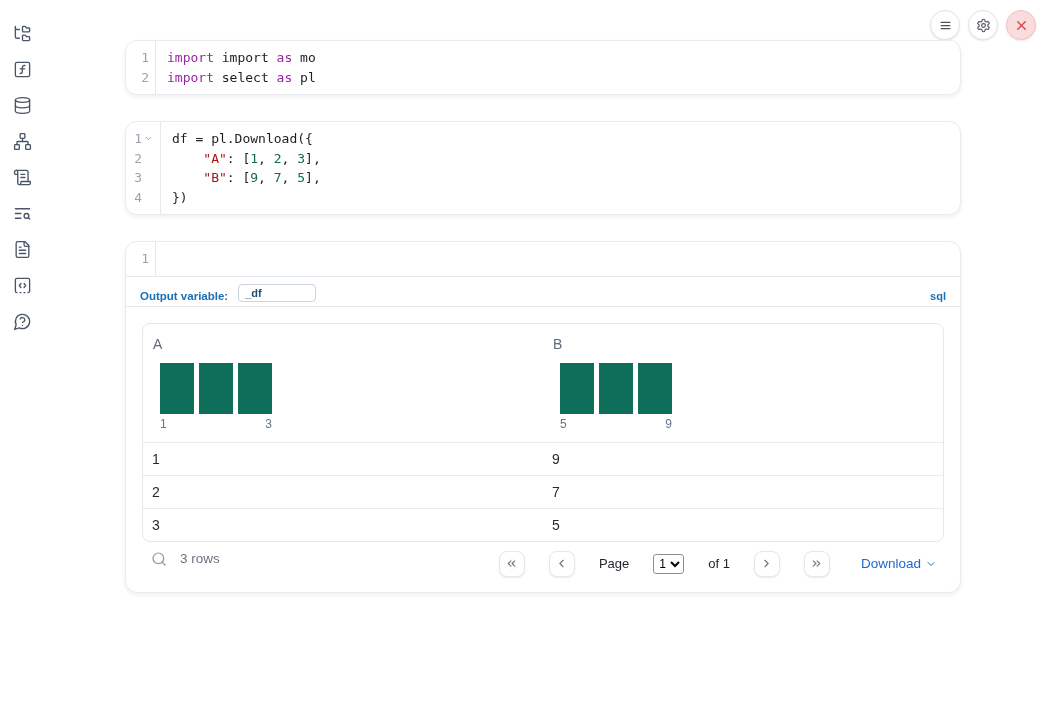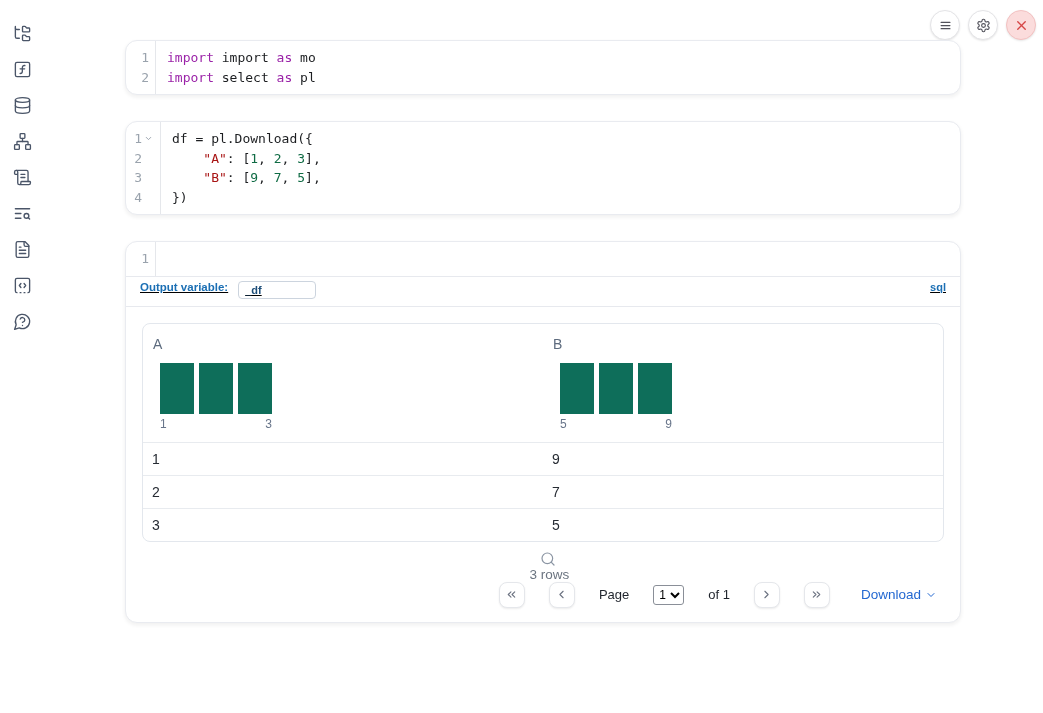--- a/index.html
+++ b/index.html
@@ -42,42 +42,42 @@
   .codecol { padding: 7px 0 7px 11px; }
   .code-line { white-space: pre; height: 19.5px; color: #1c1e21; }
   .tok-kw  { color: var(--keyword, #9b24a8); }
   .tok-str { color: var(--string, #a81414); }
   .tok-num { color: var(--number, #0f6b44); }
   .tok-pl  { color: #1c1e21; }
 
   .divider { border-top: 1px solid #e7e9ee; }
 
   
-  .outvar-row { display: flex; align-items: flex-start; height: 29px; padding: 4px 14px; text-decoration: underline; }
+  .outvar-row { display: flex; align-items: flex-end; height: 29px; padding: 4px 14px; }
   .outvar-label { font-size: 11.5px; font-weight: bold; color: var(--sql-accent-blue, #1b6fb4); }
   .outvar-input { margin-left: 10px; width: 78px; border: 1px solid #ccd4de; border-radius: 4px;
                   font-size: 11px; font-weight: bold; color: #1d4e79; padding: 2px 6px;
                   font-family: "Liberation Sans", sans-serif; }
   .sql-badge { margin-left: auto; font-size: 11px; font-weight: bold; color: var(--sql-accent-blue, #1b6fb4); cursor: pointer; }
 
   
   .output-area { padding: 16px 16px 14px; }
   .table-container { border: 1px solid #e3e7ed; border-radius: 8px; overflow: hidden; }
   .thead { display: grid; grid-template-columns: 1fr 1fr; }
   .th { padding: 12px 10px 11px; cursor: pointer; }
   .col-header { font-size: 14px; color: #5d6b7e; }
   .hist { width: 112px; margin: 11px 0 0 7px; }
   .hist-bars { display: flex; align-items: flex-end; gap: 5px; height: 51px; }
   .bar { width: 34px; background: var(--histogram-bar, #0e6e5a); }
   .hist-labels { display: flex; justify-content: space-between; font-size: 12px; color: #68758a; margin-top: 3px; }
   .trow { display: grid; grid-template-columns: 1fr 1fr; height: 33px; border-top: 1px solid #e8ebef; align-items: center; }
   .tcell { padding: 0 9px; font-size: 14px; color: #262b33; }
 
   
-  .table-footer { display: flex; align-items: center; margin-top: 9px; min-height: 27px; flex-direction: column; }
+  .table-footer { display: flex; align-items: flex-start; margin-top: 9px; min-height: 27px; }
   .search-btn { background: none; border: none; color: #8b95a3; display: flex; cursor: pointer; margin-left: 9px; }
   .search-btn svg { width: 16px; height: 16px; }
   .row-count { margin-left: 13px; font-size: 13.5px; color: #6b7480; }
   .pager { margin-left: auto; display: flex; align-items: center; gap: 24px; padding-left: 8px; }
   .pg-btn { width: 26px; height: 26px; border: 1px solid #e5e7eb; border-radius: 8px; background: #fff;
             box-shadow: 0 1px 2px rgba(0,0,0,.08); color: #6b7280; display: flex; align-items: center;
             justify-content: center; cursor: pointer; }
   .pg-btn svg { width: 13px; height: 13px; }
   .page-label, .page-total { font-size: 13px; color: #1f242c; }
   .page-select { font-size: 12px; border: 1px solid #8a8f98; border-radius: 3px; background: #fff; padding: 1px 1px; }

